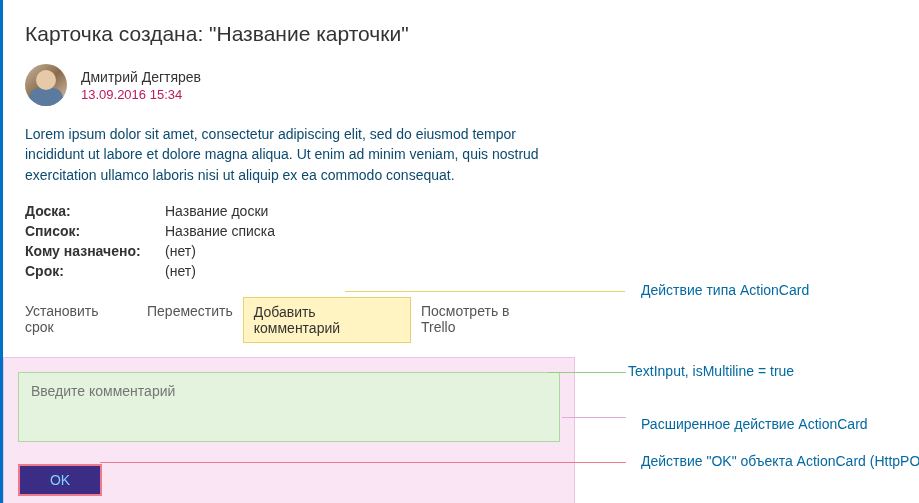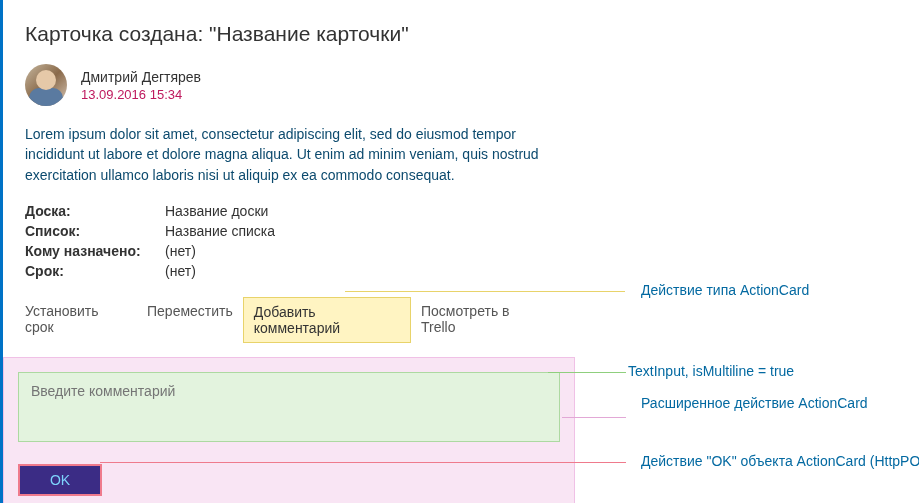--- a/index.html
+++ b/index.html
@@ -126,14 +126,14 @@
   </div>
 </div>
 
 <div class="leader y" style="left:345px; top:291px; width:280px;"></div>
 <div class="leader g" style="left:548px; top:372px; width:78px;"></div>
 <div class="leader p" style="left:562px; top:417px; width:64px;"></div>
 <div class="leader r" style="left:100px; top:462px; width:526px;"></div>
 
 <div class="annot" style="left:641px; top:282px;">Действие типа ActionCard</div>
 <div class="annot" style="left:628px; top:363px;">TextInput, isMultiline = true</div>
-<div class="annot" style="left:641px; top:395px;text-align:center;">Расширенное действие ActionCard</div>
+<div class="annot" style="left:641px; top:416px;text-align:center;">Расширенное действие ActionCard</div>
 <div class="annot" style="left:641px; top:453px;">Действие "OK" объекта ActionCard (HttpPOST)</div>
 
 </body></html>

